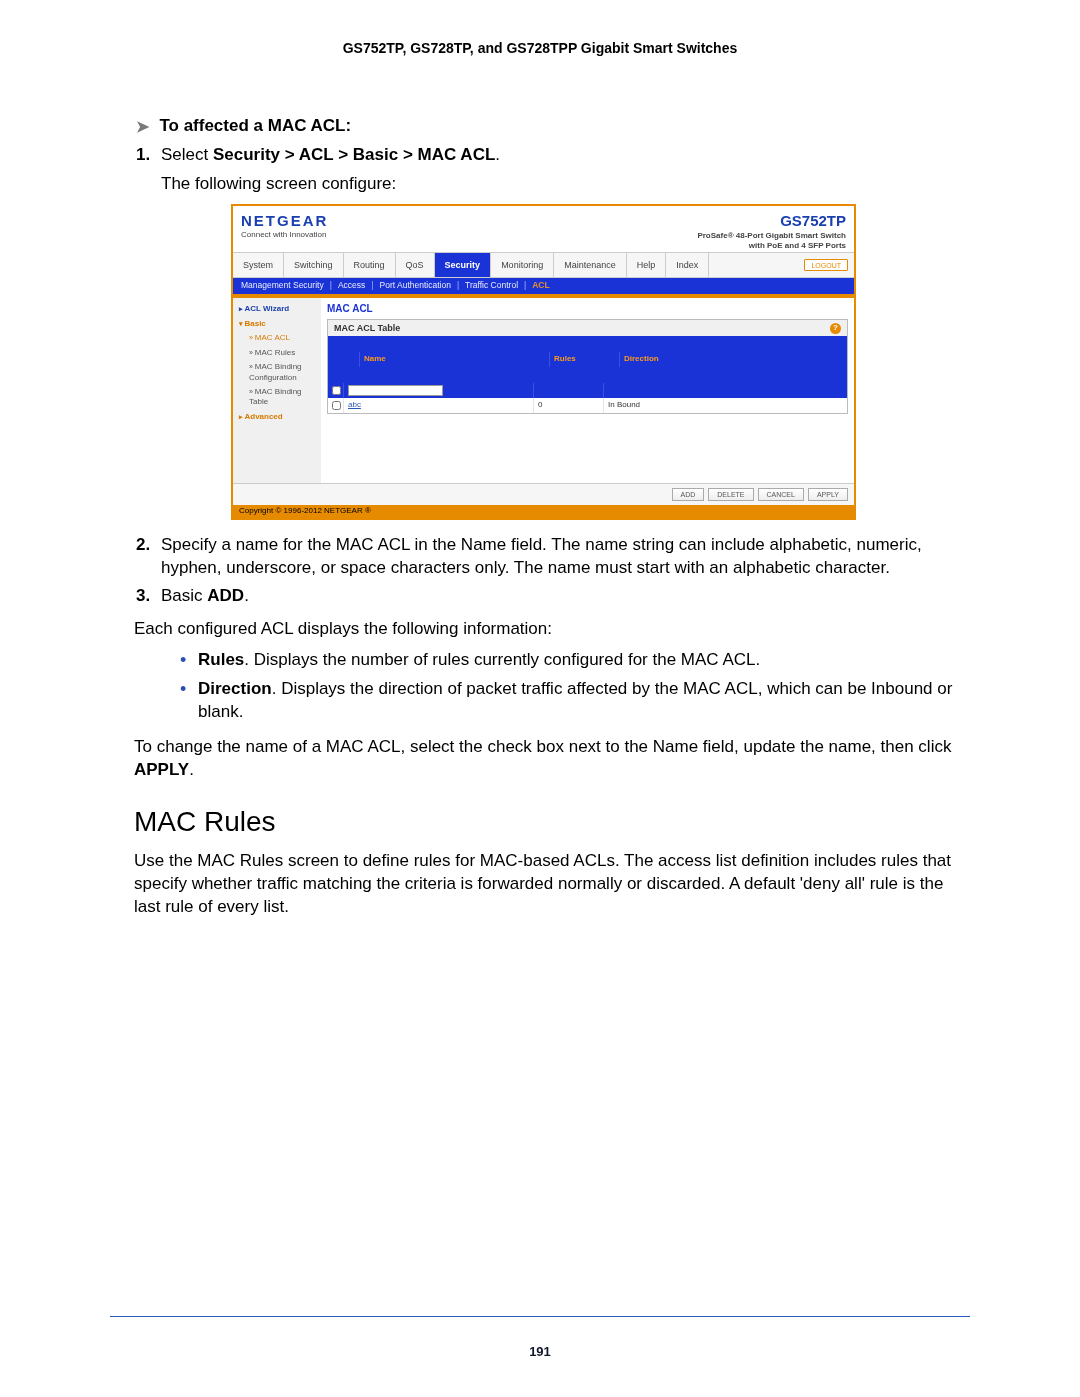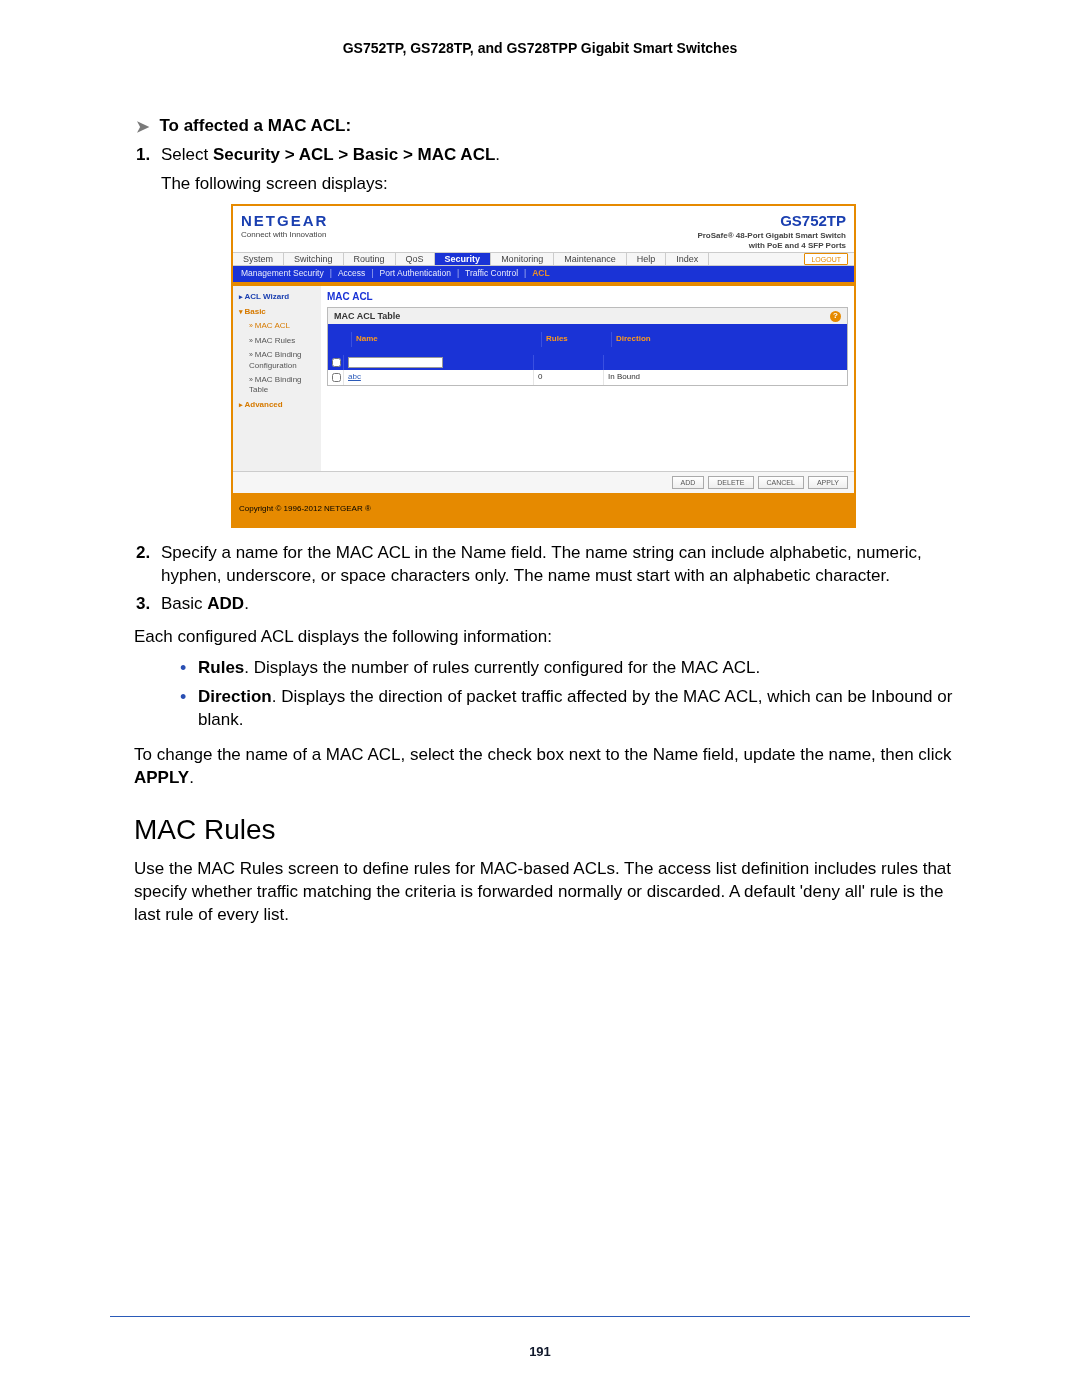--- a/index.html
+++ b/index.html
@@ -106,21 +106,21 @@
   .model-block { text-align: right; }
   .model-block .model { font-weight: bold; color: #1a3fb0; font-size: 15px; }
   .model-block .desc { font-size: 8px; color: #444; font-weight: bold; line-height: 1.2; }
 
   .tabs-row {
     display: flex;
     border-top: 1px solid #ccc;
     border-bottom: 1px solid #ccc;
     background: #f6f6f6;
     align-items: stretch;
-    height: 14px;
+    height: 26px;
   }
   .main-tab {
     padding: 2px 10px;
     font-size: 9px;
     color: #444;
     border-right: 1px solid #ccc;
     display: flex;
     align-items: center;
   }
   .main-tab.active { background: #1a33d6; color: #fff; font-weight: bold; }
@@ -181,21 +181,21 @@
     align-items: center;
   }
   .help-icon {
     width: 11px; height: 11px; border-radius: 50%;
     background: #e68a00; color: #fff; font-size: 8px;
     display: inline-flex; align-items: center; justify-content: center;
   }
   .tbl-head {
     display: flex;
     background: #1a33d6;
-    padding: 8px;
+    padding: 16px;
   }
   .tbl-head > div {
     color: #ff9a1a;
     font-size: 8px;
     font-weight: bold;
     padding: 2px 4px;
     border-right: 1px solid #3a50e0;
   }
   .col-chk { width: 16px; }
   .col-name { width: 190px; }
@@ -224,37 +224,37 @@
     border: 1px solid #aaa;
     background: linear-gradient(#fff,#eee);
     font-size: 7px;
     padding: 2px 8px;
     color: #555;
   }
   .copyright {
     background: #e68a00;
     color: #000;
     font-size: 8px;
-    padding: 11px 6px;
+    padding: 1px 6px;
   }
 </style>
 </head>
 <body>
 
 <div class="doc-header">GS752TP, GS728TP, and GS728TPP Gigabit Smart Switches</div>
 
 <div class="arrow-line">
   <span class="arrow-icon">➤</span>
   <span>To affected a MAC ACL:</span>
 </div>
 
 <ol class="steps">
   <li>
     <span>Select </span><b>Security &gt; ACL &gt; Basic &gt; MAC ACL</b><span>.</span>
-    <div class="sub">The following screen displays:</div>
+    <div class="sub">The following screen configure:</div>
 
     
     <div class="shot">
       <div class="shot-top">
         <div class="netgear-logo">
           <span class="name">NETGEAR</span>
           <span class="tag">Connect with Innovation</span>
         </div>
         <div class="model-block">
           <div class="model">GS752TP</div>

